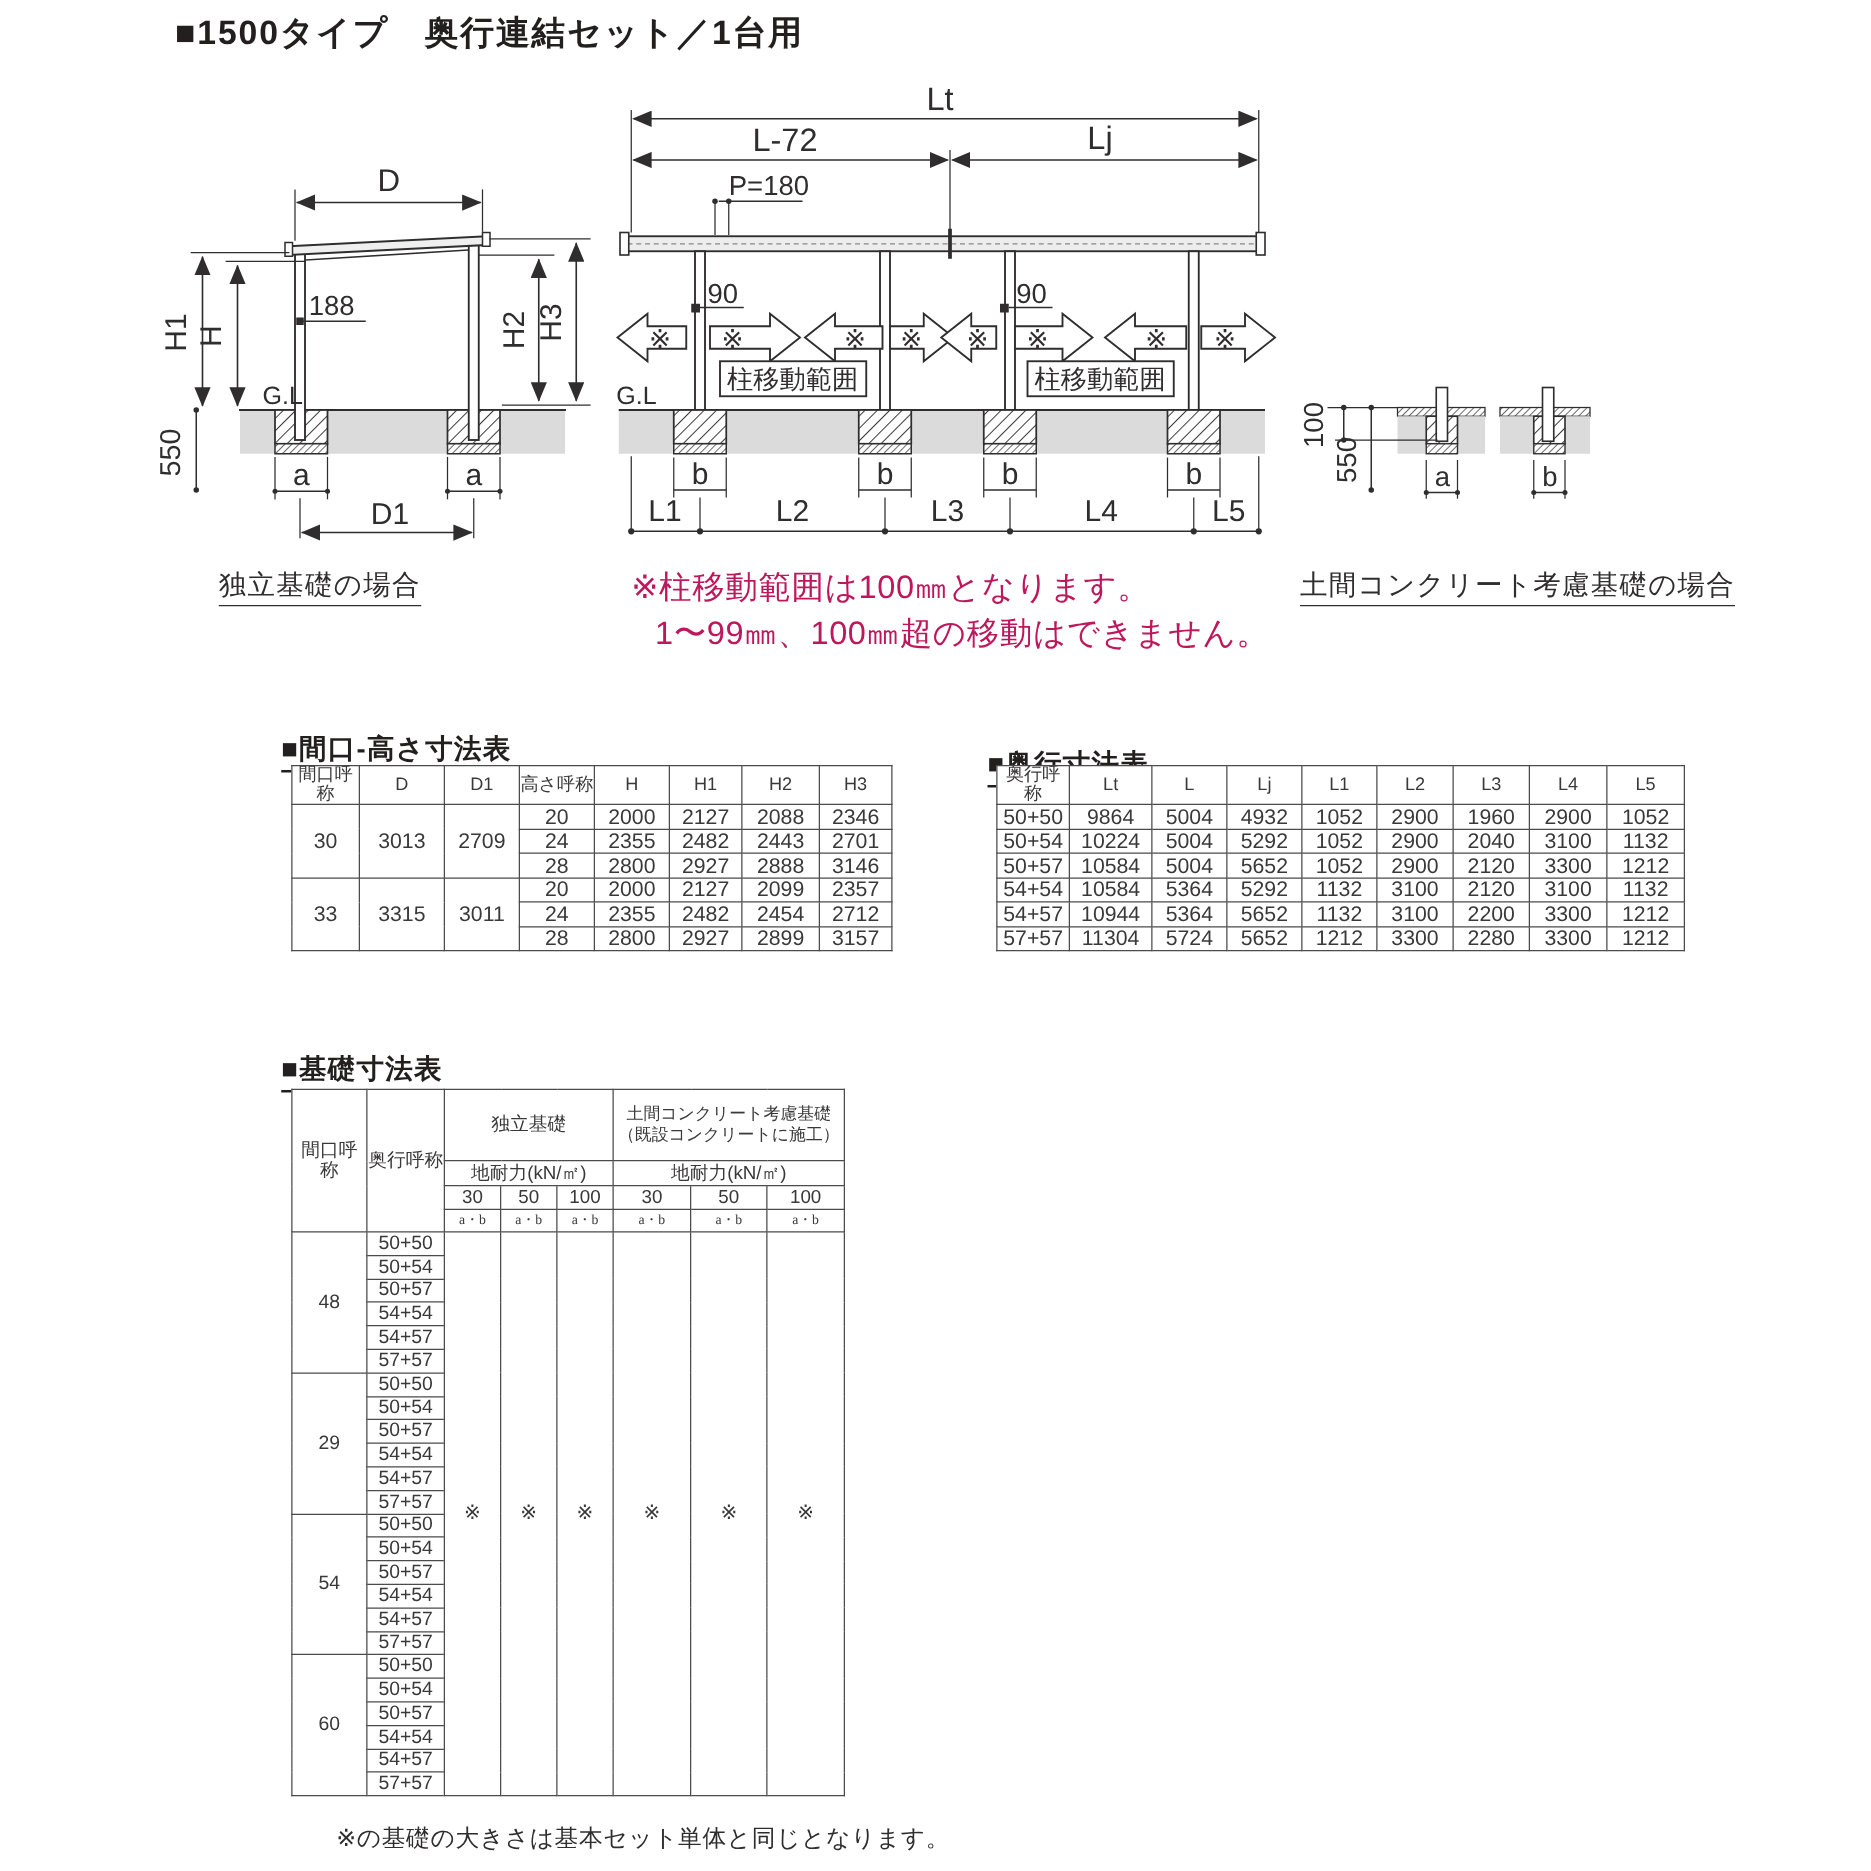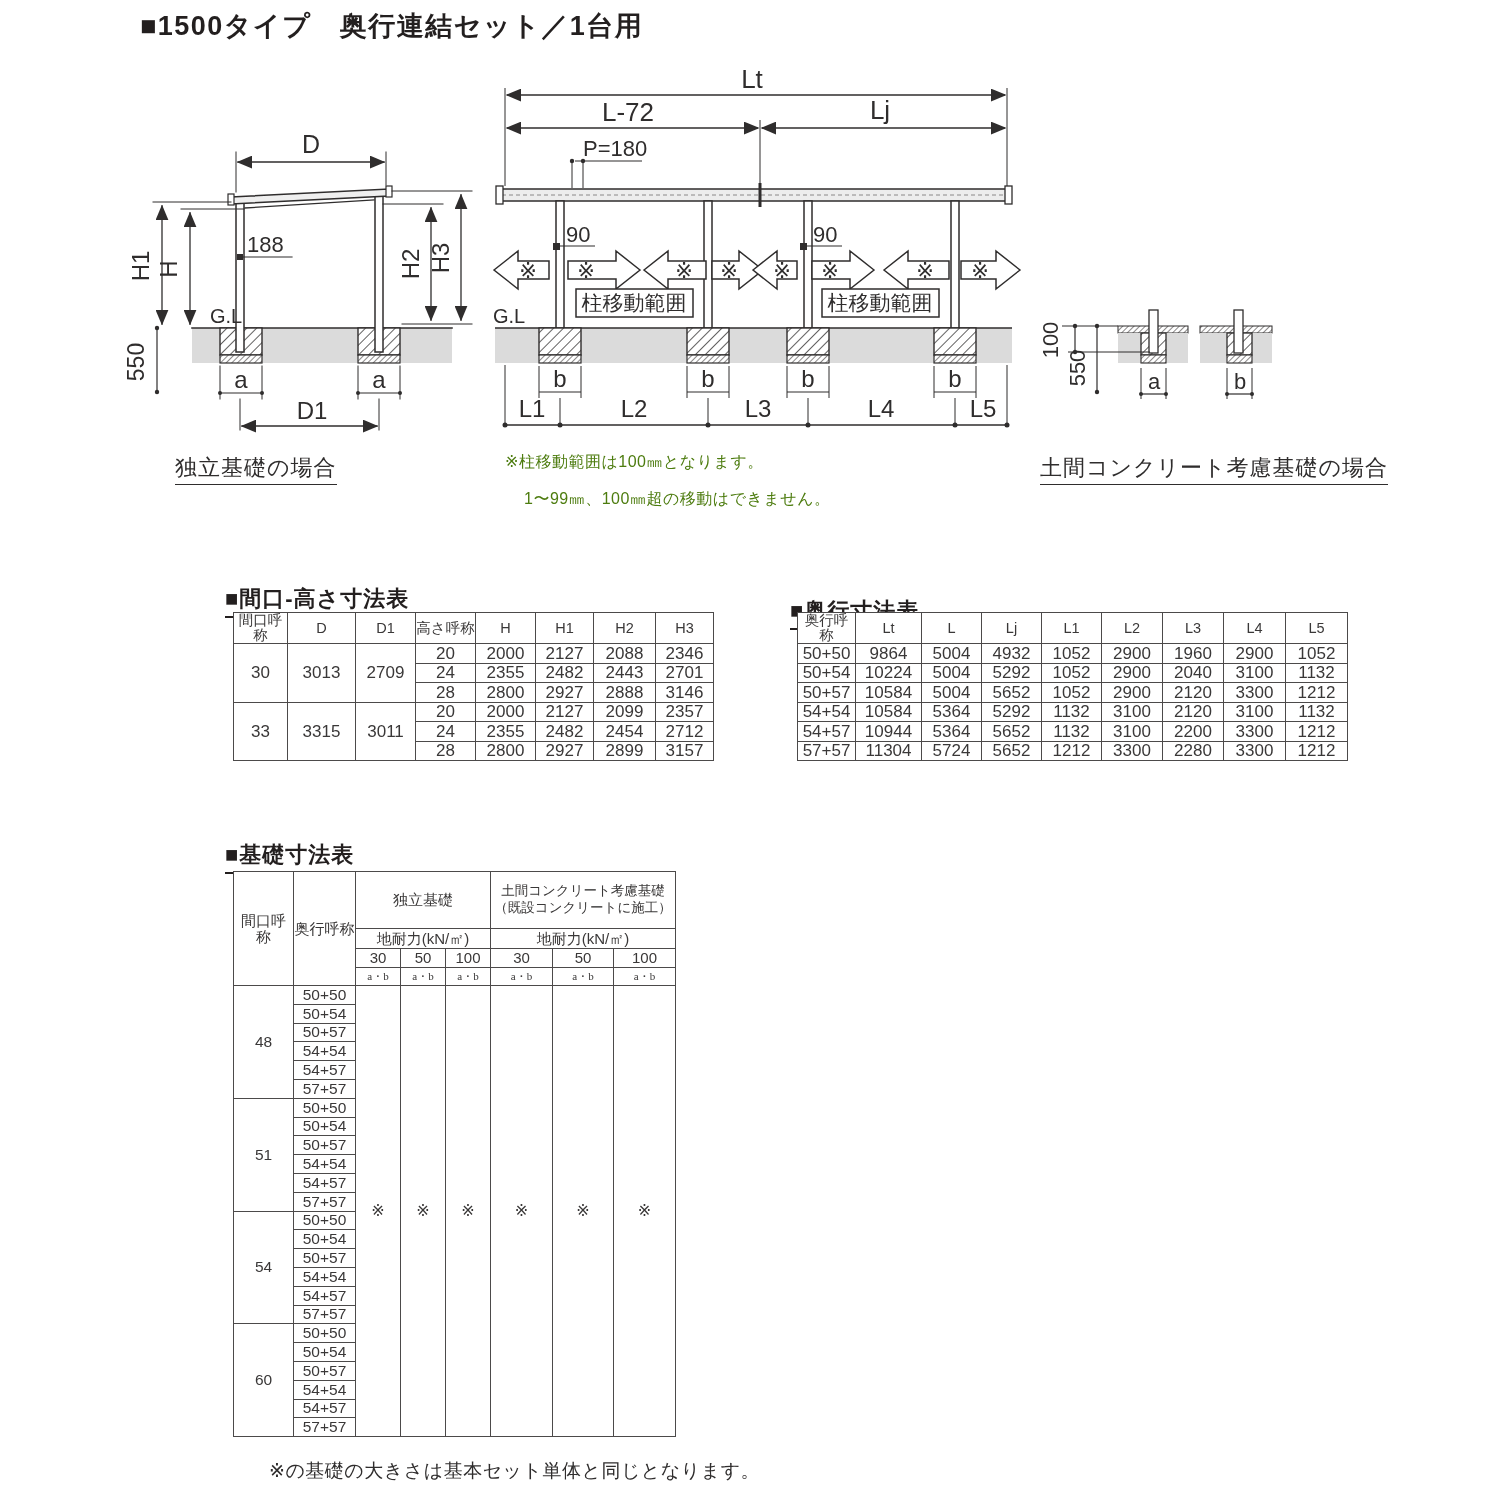--- a/index.html
+++ b/index.html
@@ -4,21 +4,21 @@
 <style>
   html,body{margin:0;padding:0;background:#fff;}
   .page{position:relative;width:1461px;height:1497px;background:#fff;overflow:hidden;
         font-family:"Liberation Sans","DejaVu Sans",sans-serif;color:#2f2d2d;}
   .abs{position:absolute;}
   .page-title{font-size:27px;font-weight:bold;letter-spacing:1.5px;color:#231f1f;}
   .tbl-title{font-size:22px;font-weight:bold;letter-spacing:1px;color:#231f1f;
              border-bottom:2.5px solid #231f1f;padding:0 4px 2px 0;display:inline-block;}
   .caption{font-size:22px;color:#2f2d2d;border-bottom:1.5px solid #2f2d2d;
            padding-bottom:1px;display:inline-block;letter-spacing:1px;}
-  .note{font-size:16px;color:#4d7c0f;letter-spacing:0.5px;}
+  .note{font-size:26px;color:#be185d;letter-spacing:0.5px;}
   .footnote{font-size:19px;color:#2f2d2d;letter-spacing:0.5px;}
   table.dim-table{position:absolute;border-collapse:collapse;table-layout:fixed;background:#fff;}
   table.dim-table th,table.dim-table td{border:1.5px solid #4c4a4a;text-align:center;vertical-align:middle;
       padding:0;font-weight:normal;color:#3a3838;line-height:1.05;}
   #size-table th,#depth-table th{font-size:14.5px;height:18.5px;}
   #size-table td,#depth-table td{font-size:17px;height:18.5px;}
   #foundation-table th{font-size:15px;}
   #foundation-table .fr1 th{height:56px;}
   #foundation-table .two-line{font-size:13.5px;line-height:1.25;}
   #foundation-table .fr2 th{height:19px;}
@@ -521,21 +521,21 @@
         <tr>
           <td>54+54</td>
         </tr>
         <tr>
           <td>54+57</td>
         </tr>
         <tr>
           <td>57+57</td>
         </tr>
         <tr>
-          <td rowspan="6">51</td>
+          <td rowspan="6">29</td>
           <td>50+50</td>
         </tr>
         <tr>
           <td>50+54</td>
         </tr>
         <tr>
           <td>50+57</td>
         </tr>
         <tr>
           <td>54+54</td>

